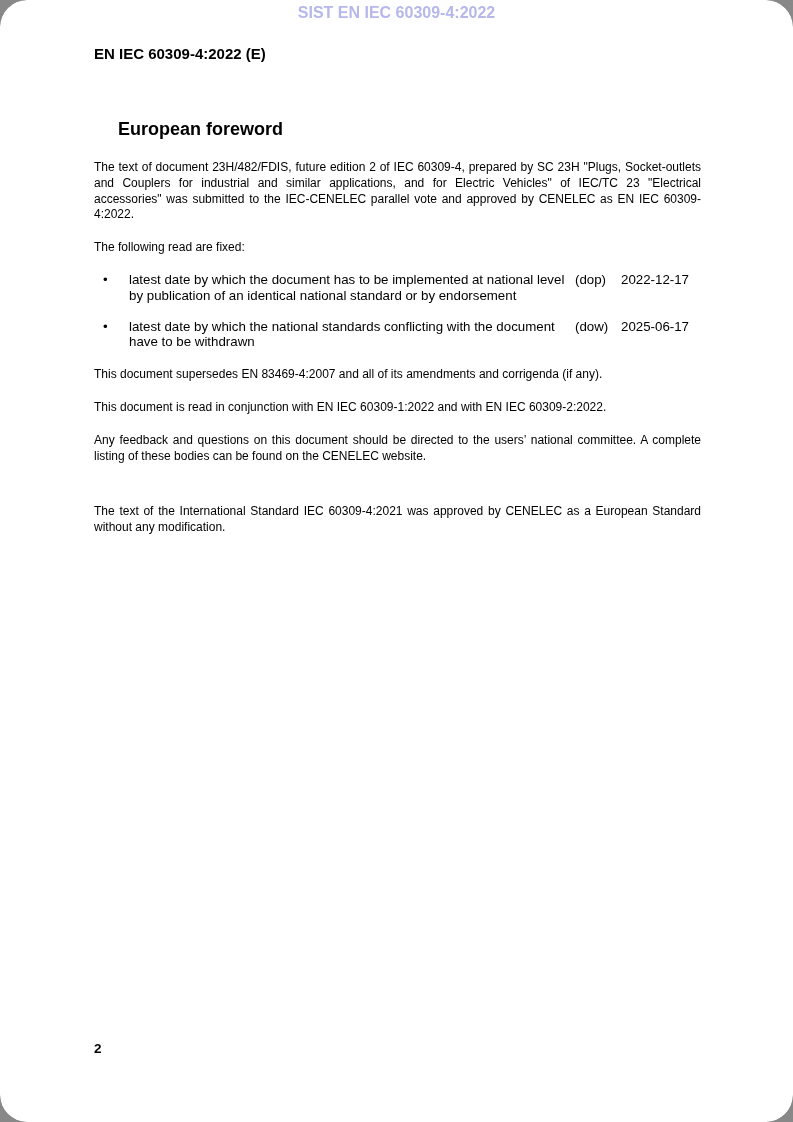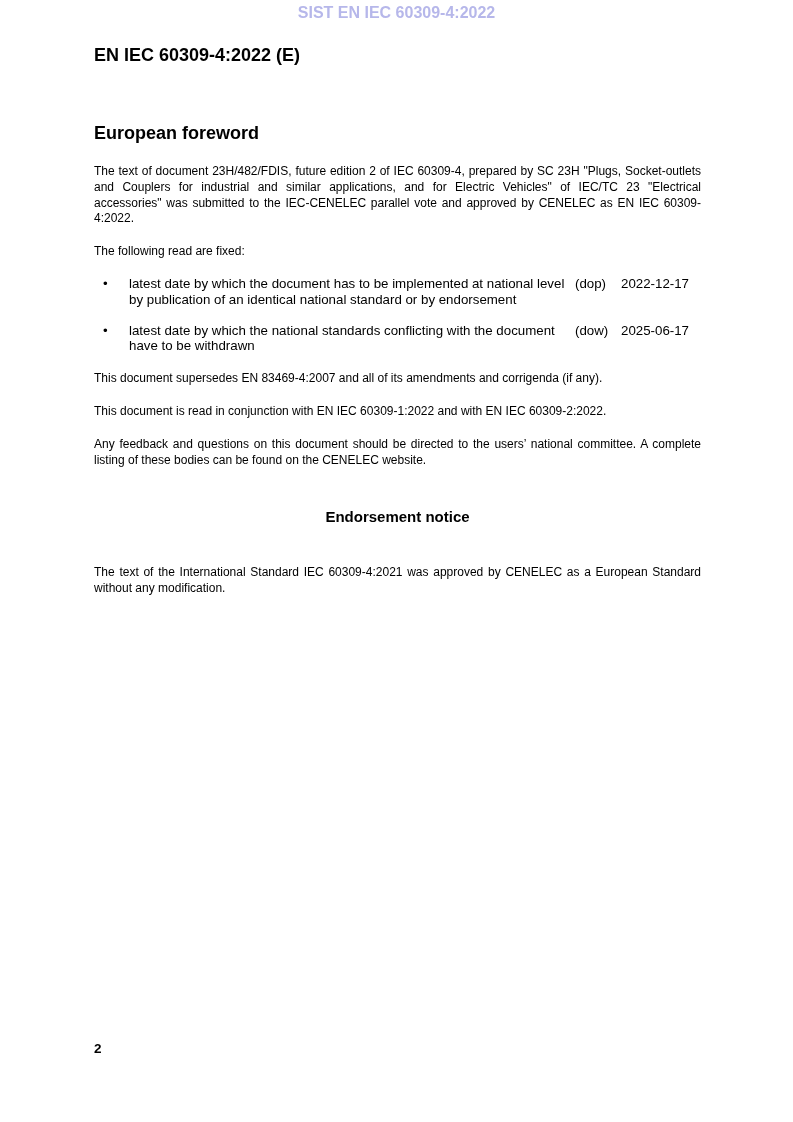--- a/index.html
+++ b/index.html
@@ -1,15 +1,15 @@
 <!DOCTYPE html>
 <html><head>
 <meta charset="utf-8">
 <style>
-  * { margin: 0; padding: 0; box-sizing: border-box; }
+  * { margin: 0; padding: 0; box-sizing: border-box; border-radius: 27px; }
   html, body { background: #888; }
   .page {
     position: relative;
     width: 793px;
     height: 1122px;
     background: #ffffff;
     font-family: "Liberation Sans", sans-serif;
     color: #000000;
     overflow: hidden;
     margin: 0 auto;
@@ -25,27 +25,28 @@
     color: #b6b7ea;
   }
   .content {
     position: absolute;
     left: 94px;
     top: 0;
     width: 607px;
   }
   .doc-ref {
     margin-top: 45px;
-    font-size: 18px;
+    font-size: 15px;
     font-weight: bold;
   }
   .fw-title {
     margin-top: 57px;
     font-size: 18px;
     font-weight: bold;
+    margin-left: 24px;
   }
   .para {
     margin-top: 17px;
     font-size: 12px;
     line-height: 15.8px;
     text-align: justify;
   }
   .para.first { margin-top: 20px; }
   .para.no-justify { text-align: left; }
   .date-row {
@@ -118,21 +119,20 @@
     </div>
 
     <div class="para">This document supersedes EN 83469-4:2007 and all of its amendments and corrigenda (if any).</div>
 
 
     <div class="para">This document is read in conjunction with EN IEC 60309-1:2022 and with EN IEC 60309-2:2022.</div>
 
 
     <div class="para">Any feedback and questions on this document should be directed to the users’ national committee. A complete listing of these bodies can be found on the CENELEC website.</div>
 
-    <div class="endorse-title">Endorsement notice</div>
 
     <div class="para endorse-para">The text of the International Standard IEC 60309-4:2021 was approved by CENELEC as a European Standard without any modification.</div>
 
   </div>
 
   <div class="page-number">2</div>
 
 </div>
 
 </body></html>

